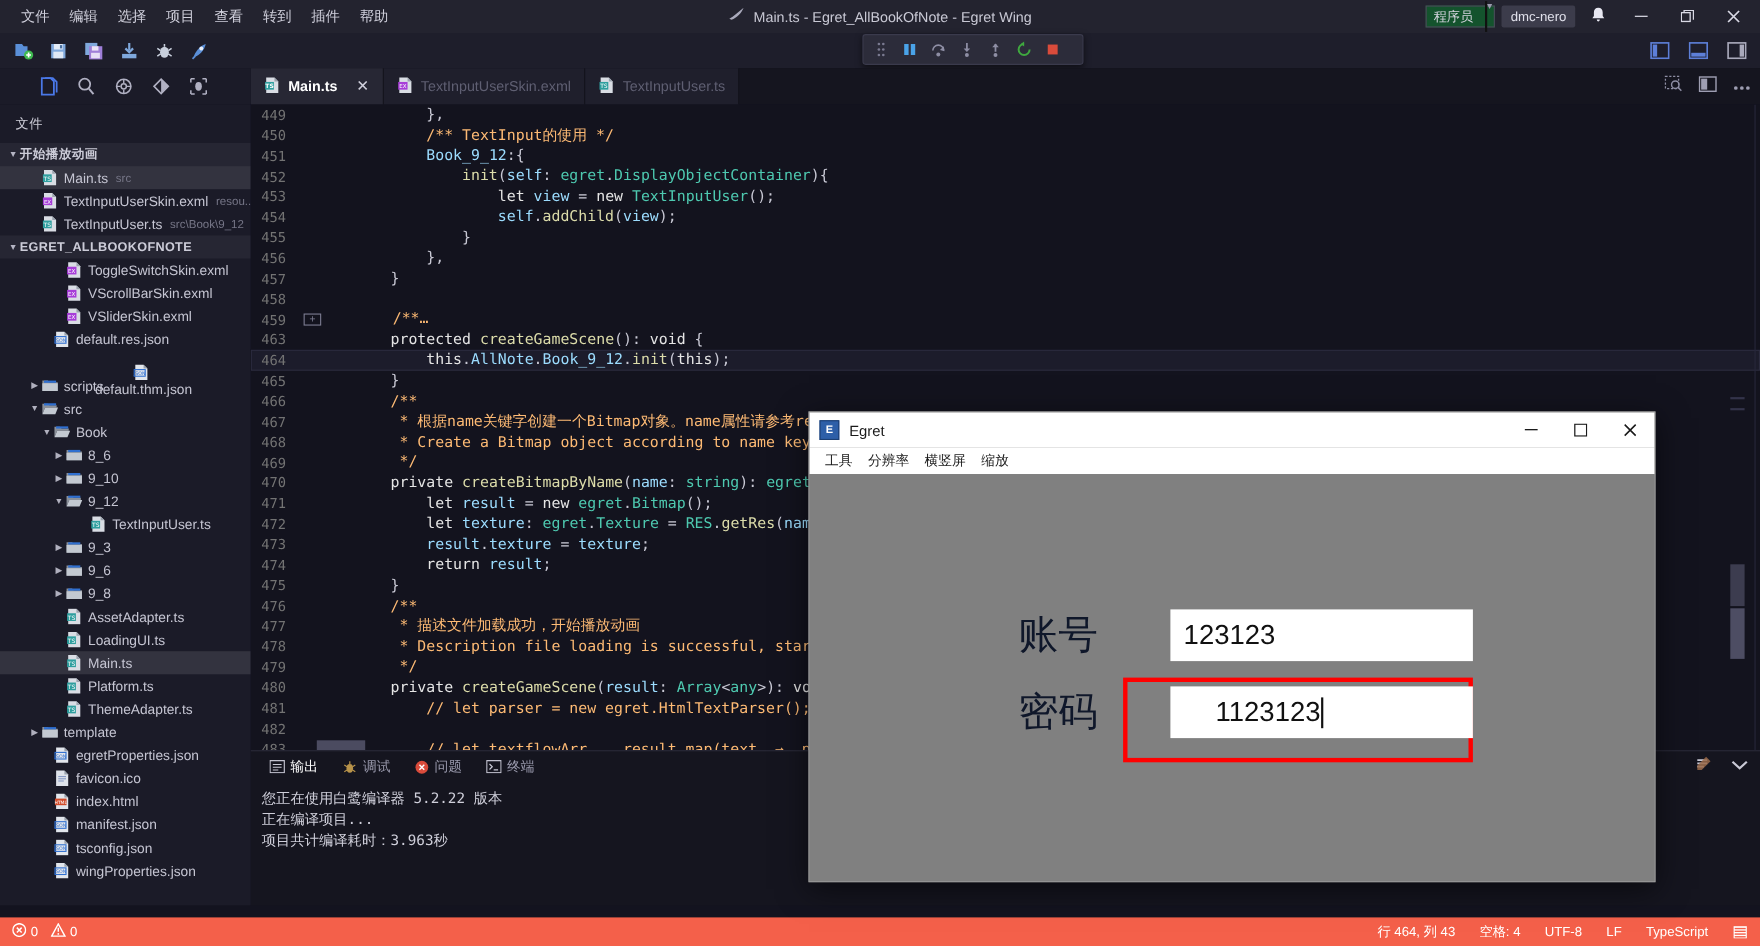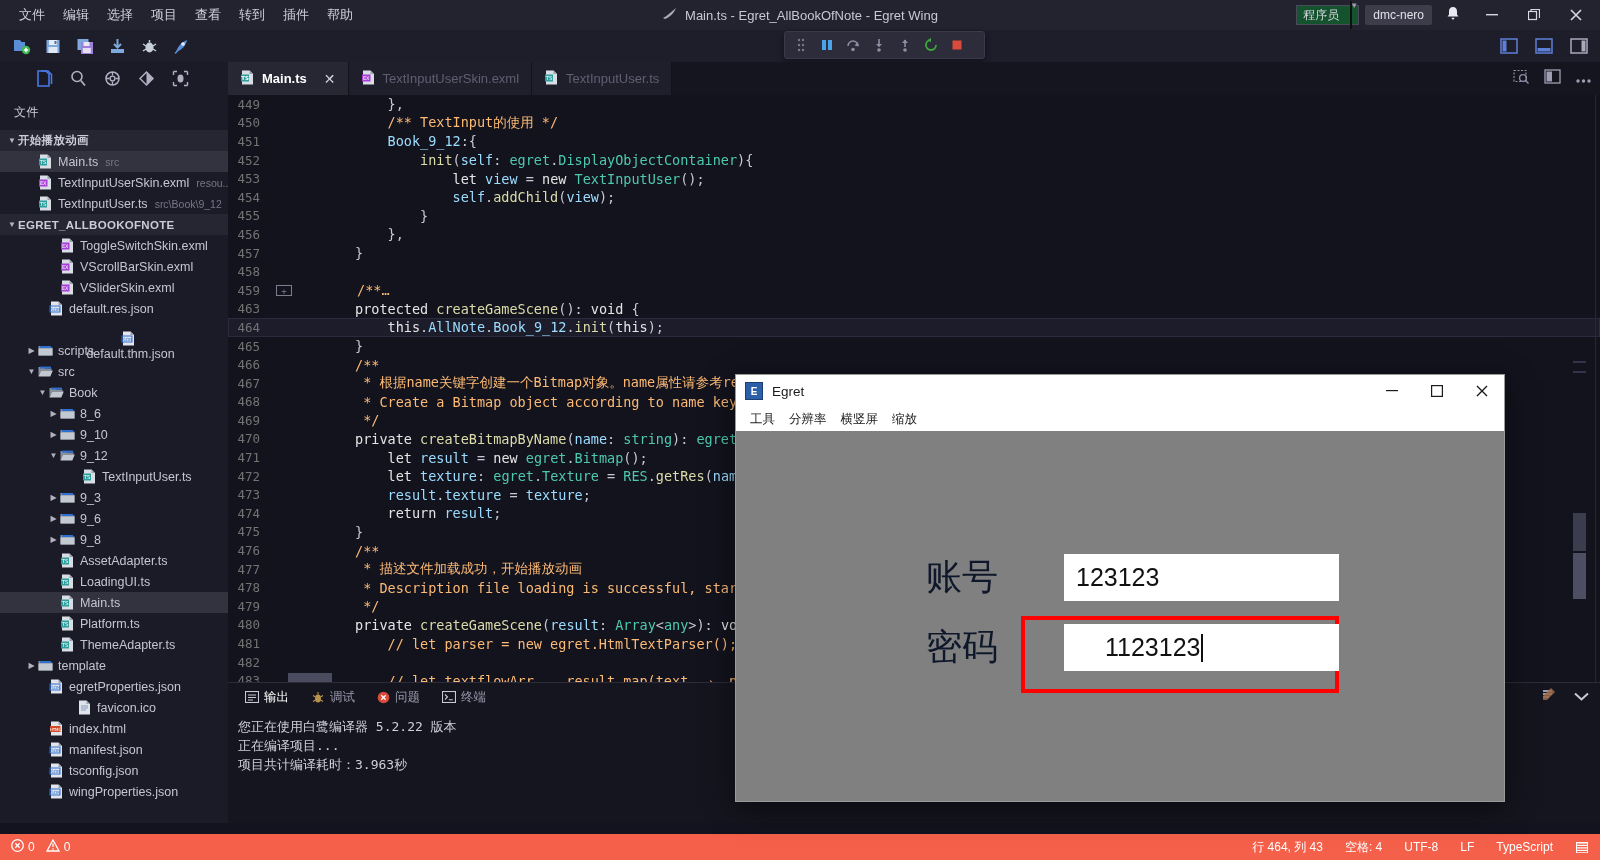--- a/index.html
+++ b/index.html
@@ -698,21 +698,21 @@
           <span class="fico">
             <svg width="15" height="15" viewBox="0 0 15 15">
               <path d="M2 0.5 H9.5 L13 4 V14.5 H2 Z" fill="#e2e6ec"></path>
               <path d="M9.5 0.5 L13 4 H9.5 Z" fill="#9aa2ad"></path>
               <rect x="1" y="5" width="10" height="6" fill="none" stroke="#2f6fd0" stroke-width="1"></rect>
               <text x="6" y="9.9" font-size="4.3" fill="#2f6fd0" text-anchor="middle" font-family="DejaVu Sans">JSON</text>
             </svg>
           </span>
           <span>egretProperties.json</span>
         </div>
-        <div class="tree-row" style="padding-left: 37px; margin-left: 28px;">
+        <div class="tree-row" style="padding-left: 37px;">
           <span class="tw"></span>
           <span class="fico">
             <svg width="15" height="15" viewBox="0 0 15 15">
               <path d="M2 0.5 H9.5 L13 4 V14.5 H2 Z" fill="#dfe3ea"></path>
               <path d="M9.5 0.5 L13 4 H9.5 Z" fill="#9aa2ad"></path>
               <path d="M4 6 H11 M4 8 H11 M4 10 H9" stroke="#7d93c0" stroke-width=".9"></path>
             </svg>
           </span>
           <span>favicon.ico</span>
         </div>

